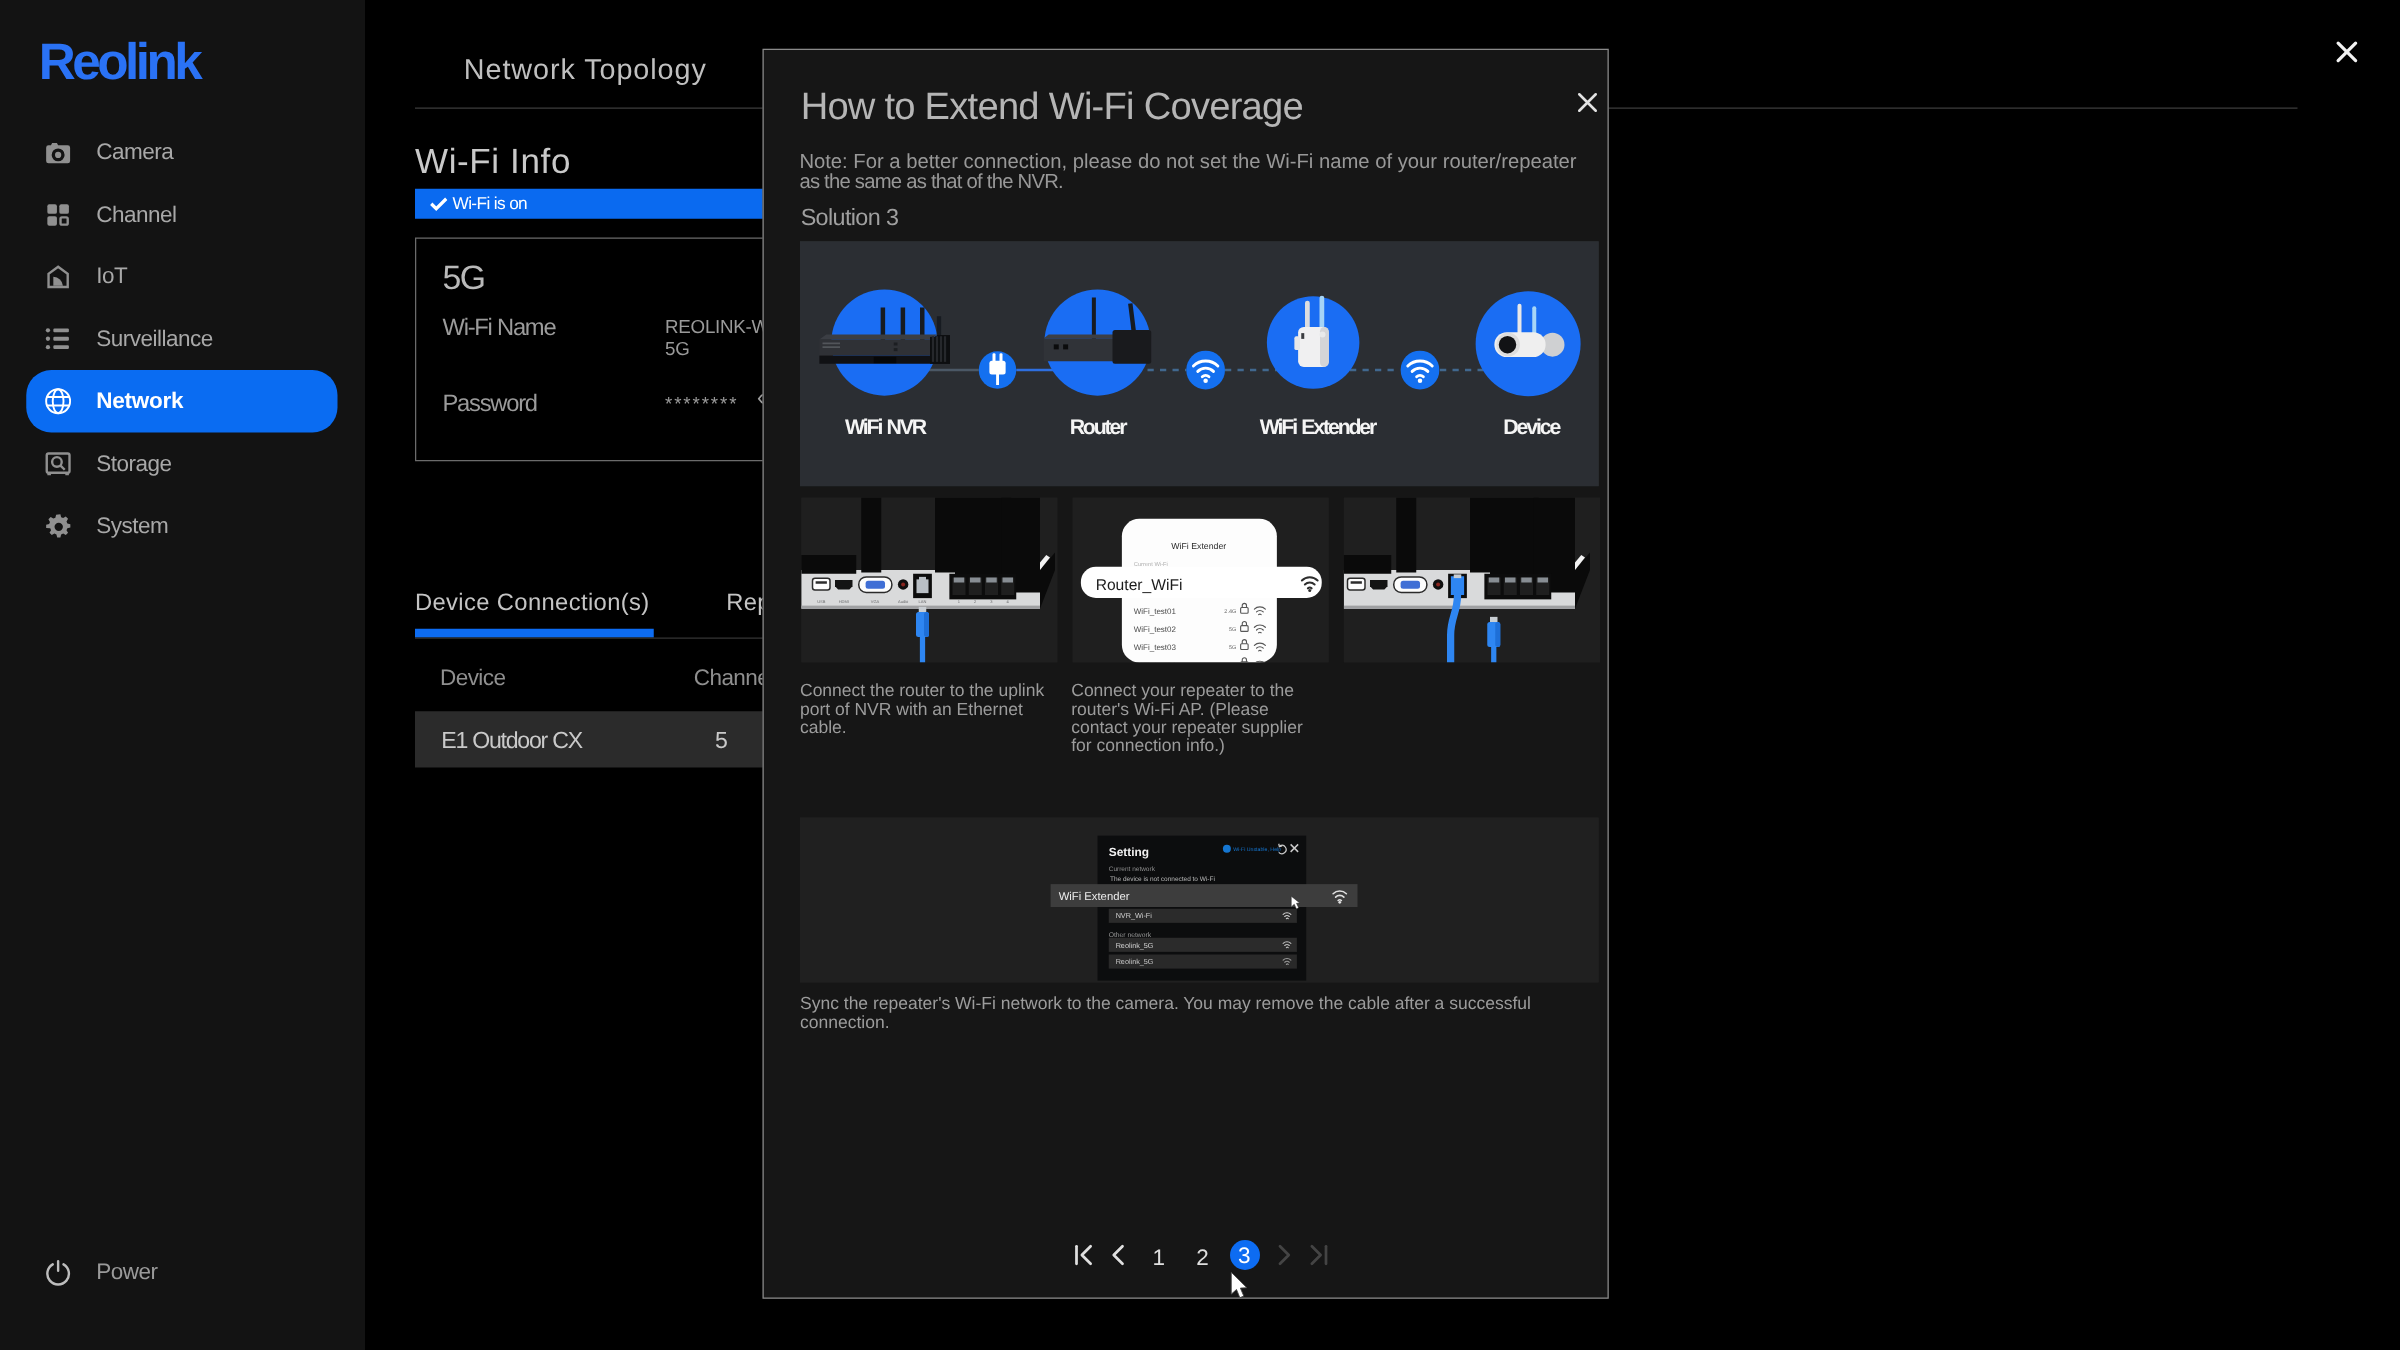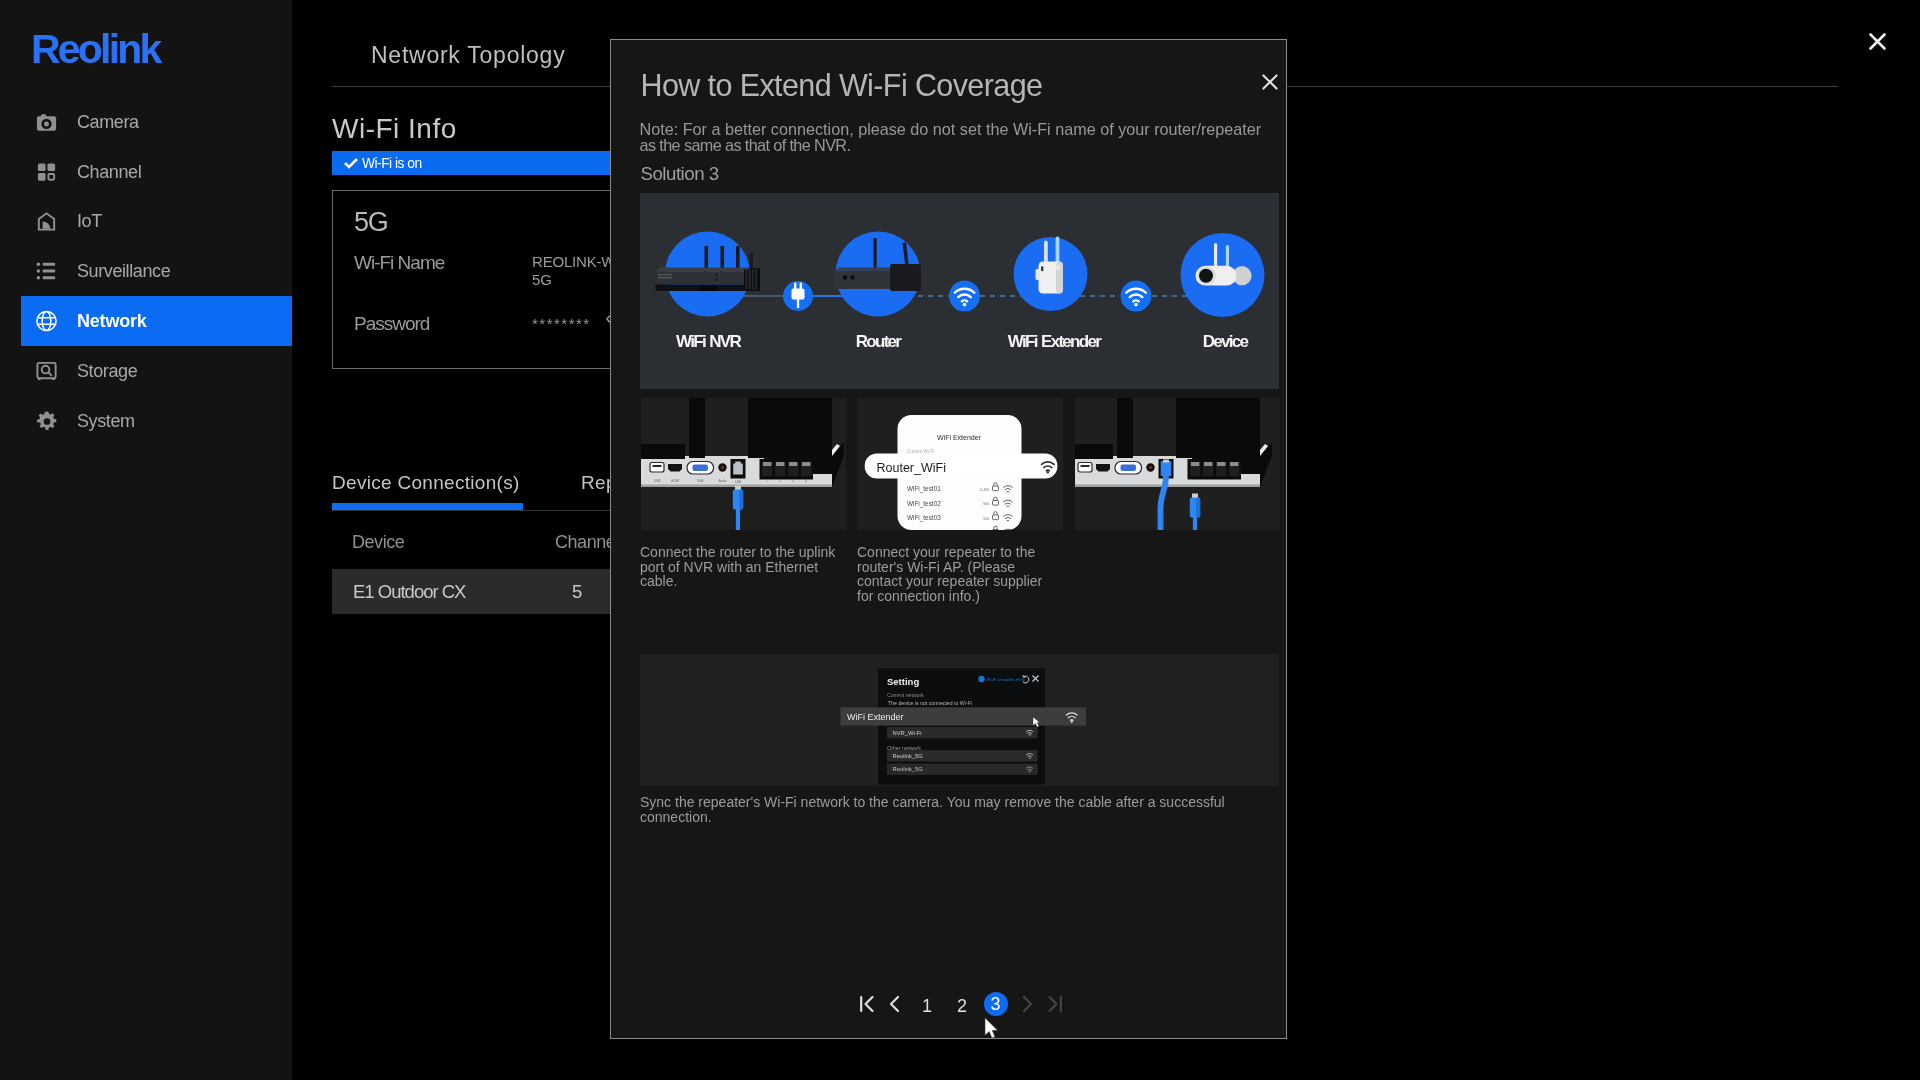--- a/index.html
+++ b/index.html
@@ -6,21 +6,21 @@
 html,body { width:1920px; height:1080px; background:#000; overflow:hidden; }
 body { font-family:"Liberation Sans", sans-serif; position:relative; }
 .abs { position:absolute; }
 
 
 #sidebar { position:absolute; left:0; top:0; width:292px; height:1080px; background:#131313; }
 #logo { position:absolute; left:31px; top:25.5px; font-weight:bold; font-size:41px; letter-spacing:-2.8px; color:#2a72f5; }
 .mi { position:absolute; left:0; width:328px; height:50px; }
 .mi .ic { position:absolute; left:35px; top:50%; transform:translateY(-50%); width:23px; height:23px; }
 .mi .tx { position:absolute; left:77px; top:50%; transform:translateY(-50%); font-size:18px; letter-spacing:-0.4px; color:#a8a8a8; }
-.mi.sel { left:21px; width:271px; background:#0a6cf2; }
+.mi.sel { left:21px; width:249px; background:#0a6cf2;border-radius:20px; }
 .mi.sel .ic { left:14px; }
 .mi.sel .tx { left:56px; color:#fff; font-weight:bold; letter-spacing:-0.2px; }
 
 
 #main { position:absolute; left:292px; top:0; width:1628px; height:1080px; background:#000; }
 .tab1 { position:absolute; top:42.1px; font-size:23px; letter-spacing:0.75px; color:#bfbfbf;margin-left:39px; }
 #tabline { position:absolute; left:40px; top:86px; width:1546px; height:1px; background:#3c3c3c; }
 #wifiinfo { position:absolute; left:40px; top:112.7px; font-size:28px; letter-spacing:0.5px; color:#c9c9c9; }
 #banner { position:absolute; left:40px; top:151px; width:570px; height:24px; background:#0a6af0; }
 #banner svg { position:absolute; left:12px; top:6px; }
@@ -114,20 +114,29 @@
         <path stroke="#909090" stroke-width="2" d="M14 13.5l3.5 3.5"></path>
         <path fill="#909090" d="M3 19.5h3v2H3zM18 19.5h3v2h-3z"></path>
       </svg>
       <span class="tx">Storage</span>
     </div>
   <div class="mi" style="top:395.5px">
       <svg class="ic" viewBox="0 0 24 24">
         <path fill="#909090" d="M13.9 2l.6 2.5 1.7.7 2.2-1.3 1.9 1.9-1.3 2.2.7 1.7 2.5.6v2.7l-2.5.6-.7 1.7 1.3 2.2-1.9 1.9-2.2-1.3-1.7.7-.6 2.5h-2.7l-.6-2.5-1.7-.7-2.2 1.3-1.9-1.9 1.3-2.2-.7-1.7L2 13.4v-2.7l2.5-.6.7-1.7-1.3-2.2 1.9-1.9 2.2 1.3 1.7-.7.6-2.5zM12.5 9a3.5 3.5 0 1 0 0 7 3.5 3.5 0 0 0 0-7z"></path>
       </svg>
       <span class="tx">System</span>
+    </div>
+  <div class="mi" style="top:993px">
+      <svg class="ic" viewBox="0 0 24 24">
+        <g fill="none" stroke="#bdbdbd" stroke-width="2" stroke-linecap="round">
+          <path d="M12 2.5v8"></path>
+          <path d="M7.5 5.2a9 9 0 1 0 9 0"></path>
+        </g>
+      </svg>
+      <span class="tx" style="color:#9a9a9a">Power</span>
     </div>
 </div>
 
 <div id="main">
   <div class="tab1" style="left:40px">Network Topology</div>
   <div class="tab1" style="left:298px">Network Status</div>
   <div id="tabline" style="width:1506px"></div>
   <div id="wifiinfo">Wi-Fi Info</div>
   <div id="banner">
     <svg width="14" height="12" viewBox="0 0 14 12">

